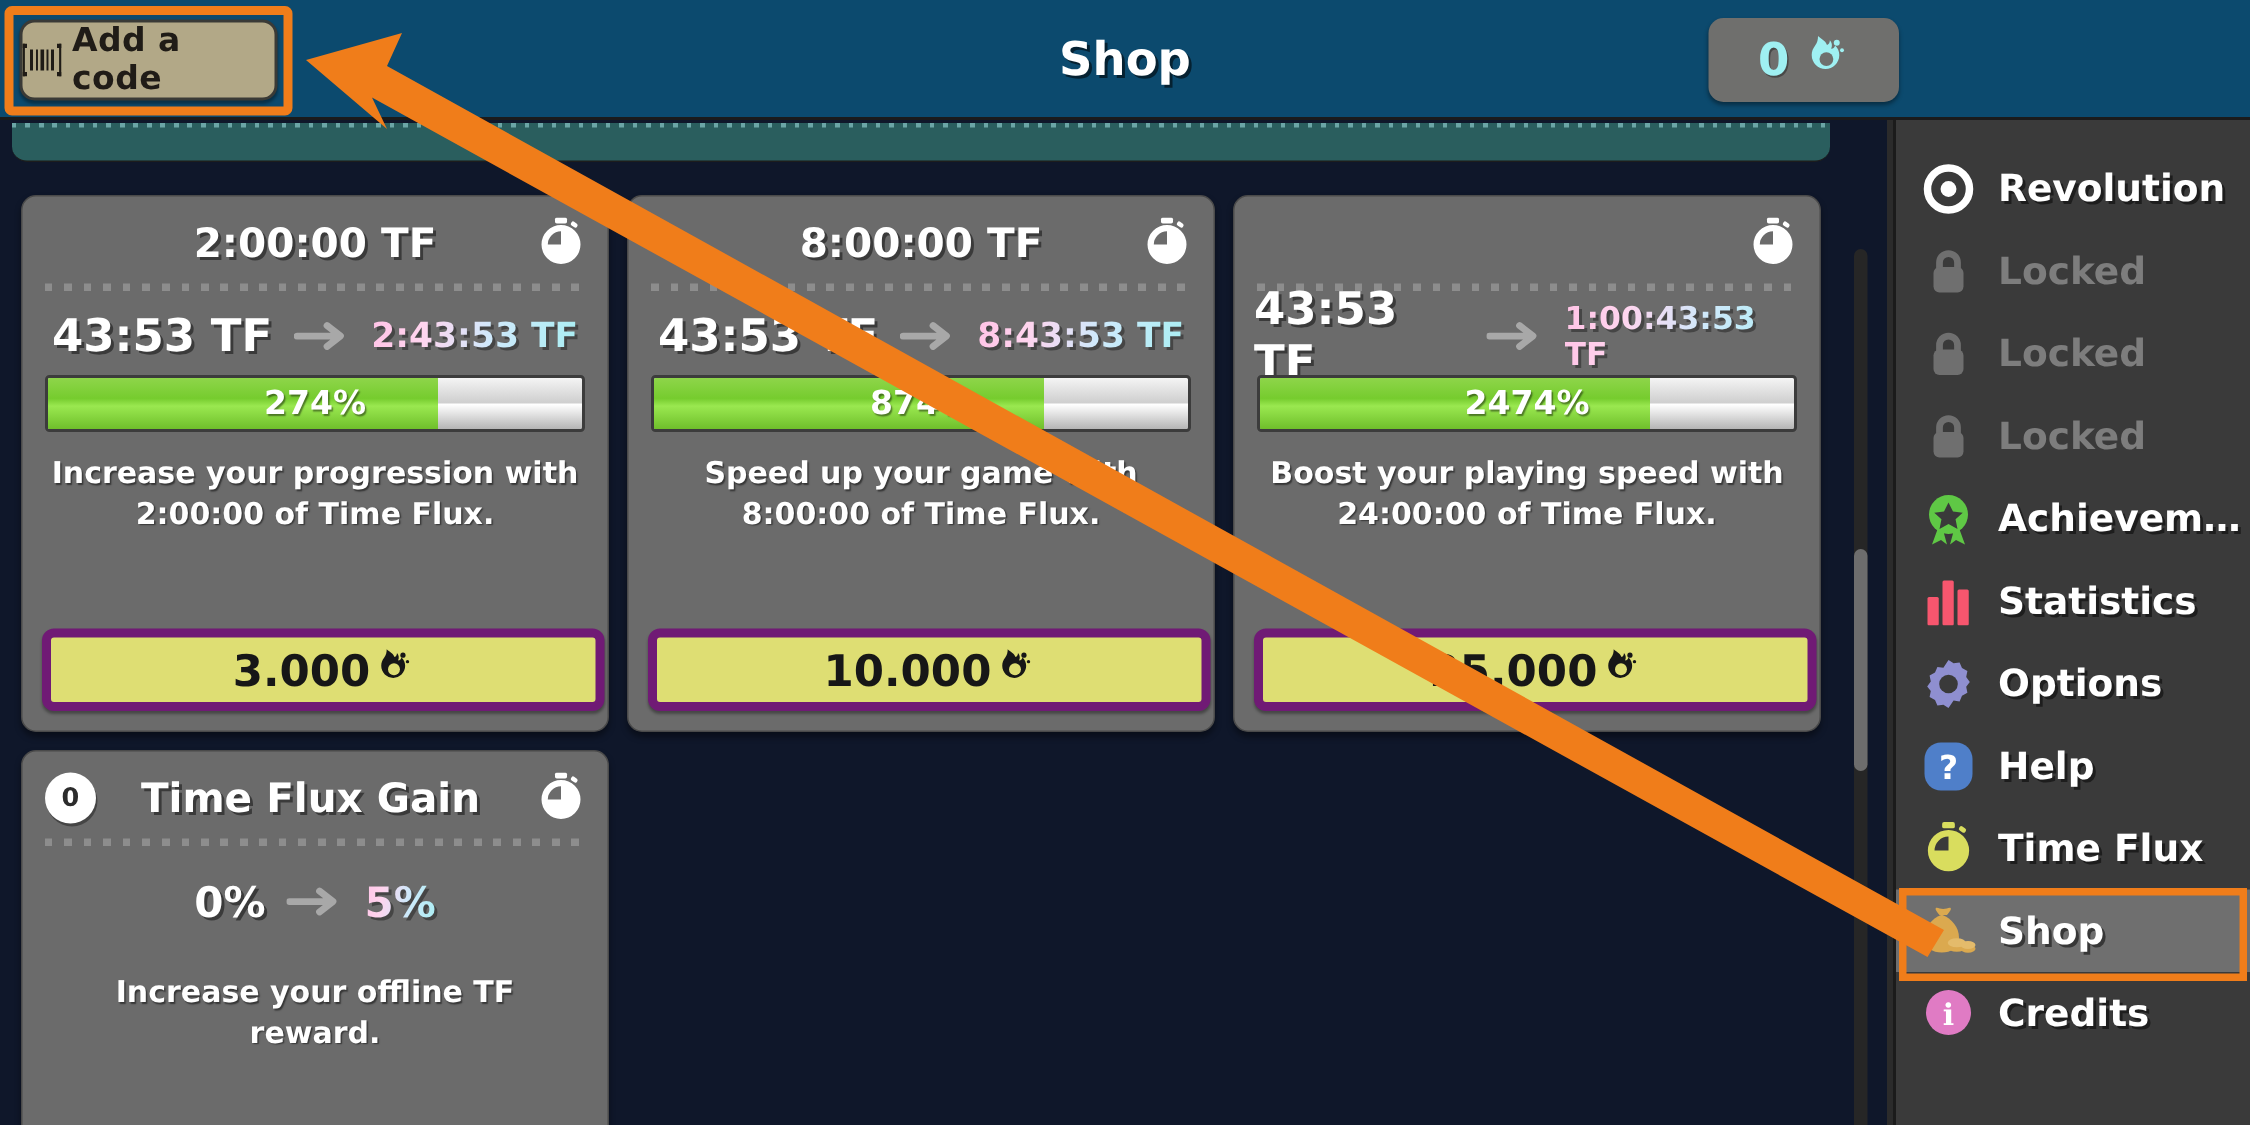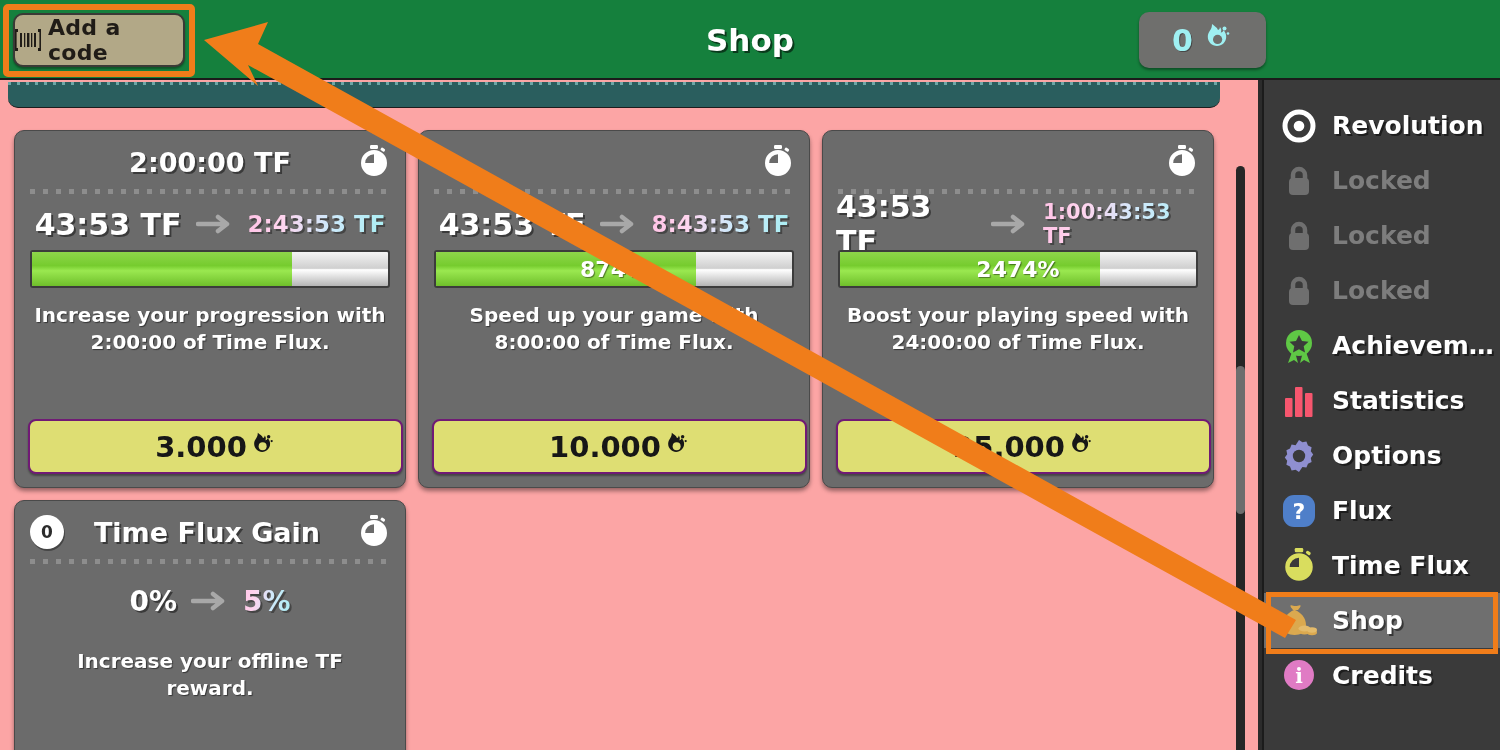--- a/index.html
+++ b/index.html
@@ -7,21 +7,21 @@
     width: 1500px; height: 750px;
     overflow: hidden;
     background: #2b2b2b;
     font-family: "DejaVu Sans", "Liberation Sans", sans-serif;
   }
   #app { position: relative; width: 1500px; height: 750px; }
 
   
   .header {
     position: absolute; left: 0; top: 0; width: 1500px; height: 80px;
-    background: #15803d;
+    background: #0c4a6e;
     border-bottom: 2px solid #1b1b1b;
   }
   .code-btn {
     position: absolute; left: 13px; top: 13px;
     width: 172px; height: 54px;
     background: #b2a887;
     border: 2px solid #3a3a36;
     border-radius: 10px;
     display: flex; align-items: center; justify-content: center; gap: 7px;
     box-shadow: 0 2px 2px rgba(0,0,0,0.35);
@@ -56,21 +56,21 @@
 
   
   .hl-code {
     position: absolute; left: 3px; top: 4px; width: 192px; height: 73px;
     border: 6px solid #f07d1a; border-radius: 5px; pointer-events: none;
   }
 
   
   .content {
     position: absolute; left: 0; top: 80px; width: 1258px; height: 670px;
-    background: #fca5a5; overflow: hidden;
+    background: #0f172a; overflow: hidden;
   }
   .teal-strip {
     position: absolute; left: 8px; top: 2px; width: 1212px; height: 26px;
     background: #2a5e5e;
     border-radius: 0 0 10px 10px;
     border-bottom: 1px solid #1d1d1d;
   }
   .teal-strip .dots {
     position: absolute; left: 0; top: 0; width: 100%; height: 3px;
     background-image: repeating-linear-gradient(90deg,#6ba6a6 0 3px, transparent 3px 9px);
@@ -163,21 +163,21 @@
     text-align: center; font-size: 20px; font-weight: 700;
     color: #ffffff; line-height: 1.35;
     text-shadow: 1px 1px 1px rgba(0,0,0,0.5);
     padding: 4px 4px 0 4px;
   }
   .desc.single { padding-top: 14px; }
 
   .buy-btn {
     position: absolute; left: 13px; right: 2px; bottom: 13px;
     height: 55px; background: #dede73;
-    border: 2px solid #701a75; border-radius: 8px;
+    border: 6px solid #701a75; border-radius: 8px;
     display: flex; align-items: center; justify-content: center; gap: 3px;
     box-shadow: 0 2px 2px rgba(0,0,0,0.35);
     cursor: pointer;
   }
   .buy-btn .price {
     font-size: 29px; font-weight: 700; color: #171717;
   }
 
   
   .vscroll {
@@ -289,40 +289,42 @@
           <span class="from">43:53 TF</span>
           <span class="arrow">
             <svg width="38" height="20" viewBox="0 0 38 20">
                 <path d="M2 10h24M22 3l9 7-9 7" stroke="#a8a8a8" stroke-width="4.5" fill="none" stroke-linecap="round" stroke-linejoin="round"></path>
               </svg>
           </span>
           <span class="to">2:43:53 TF</span>
         </div>
         <div class="progress">
           <div class="fill" style="width: 73%;"></div>
+          <div class="ptxt">274%</div>
         </div>
         <div class="desc">Increase your progression with<br>2:00:00 of Time Flux.</div>
         <div class="buy-btn">
           <span class="price">3.000</span>
           <span>
             <svg width="26" height="26" viewBox="0 0 30 30">
                 <g fill="#171717">
               <path d="M15 7c-1 -3 -4 -4 -6 -6 0 2.5 -0.5 4.5 -2 6.5 -1.4 1.9 -2.2 3.8 -2.2 6.2 0 5.3 4.3 9.3 9.2 9.3s9.2 -4 9.2 -9.3c0 -2.5 -1 -4.7 -2.8 -6.4 -0.5 1.6 -1.7 2.4 -2.6 2.2 1 -2 0.4 -4.2 -0.9 -5.6 0 1.5 -0.6 2.6 -1.9 3.1z"></path>
               <circle cx="21.5" cy="5.5" r="2"></circle>
                   <circle cx="25" cy="10.5" r="1.3"></circle>
                 </g>
               <circle cx="14.6" cy="16.4" r="4.6" fill="#dede73"></circle>
             </svg>
           </span>
         </div>
       </div>
 
       <div class="card card-1">
         <div class="card-head">
           <div style="width:34px;flex:none;"></div>
+          <div class="title">8:00:00 TF</div>
           <div class="stopwatch">
             <svg width="32" height="34" viewBox="0 0 32 34">
                 <g fill="#fff">
               <rect x="12" y="0" width="8" height="4" rx="1.2"></rect>
               <rect x="22.5" y="3.2" width="4.6" height="3" rx="1.2" transform="rotate(35 24.8 4.7)"></rect>
               <path d="M16 5a13 13 0 1 0 0 26 13 13 0 0 0 0-26zm0 4.2v8.8h-8.8A8.8 8.8 0 0 1 16 9.2z" fill="#fff"></path>
             </g>
               </svg>
           </div>
         </div>
@@ -510,21 +512,21 @@
       <span class="lbl">Options</span>
     </div>
 
     <div class="nav-item">
       <span class="ico">
         <svg width="34" height="34" viewBox="0 0 34 34">
             <rect x="1" y="1" width="32" height="32" rx="11" fill="#4f7fc9"></rect>
             <text x="17" y="25" font-size="22" font-weight="700" fill="#ffffff" text-anchor="middle" font-family="DejaVu Sans, sans-serif">?</text>
           </svg>
       </span>
-      <span class="lbl">Flux</span>
+      <span class="lbl">Help</span>
     </div>
 
     <div class="nav-item">
       <span class="ico">
         <svg width="34" height="36" viewBox="0 0 32 34">
             <g fill="#d9dd5e">
           <rect x="12" y="0" width="8" height="4" rx="1.2"></rect>
           <rect x="22.5" y="3.2" width="4.6" height="3" rx="1.2" transform="rotate(35 24.8 4.7)"></rect>
           <path d="M16 5a13 13 0 1 0 0 26 13 13 0 0 0 0-26zm0 4.2v8.8h-8.8A8.8 8.8 0 0 1 16 9.2z"></path>
         </g>

